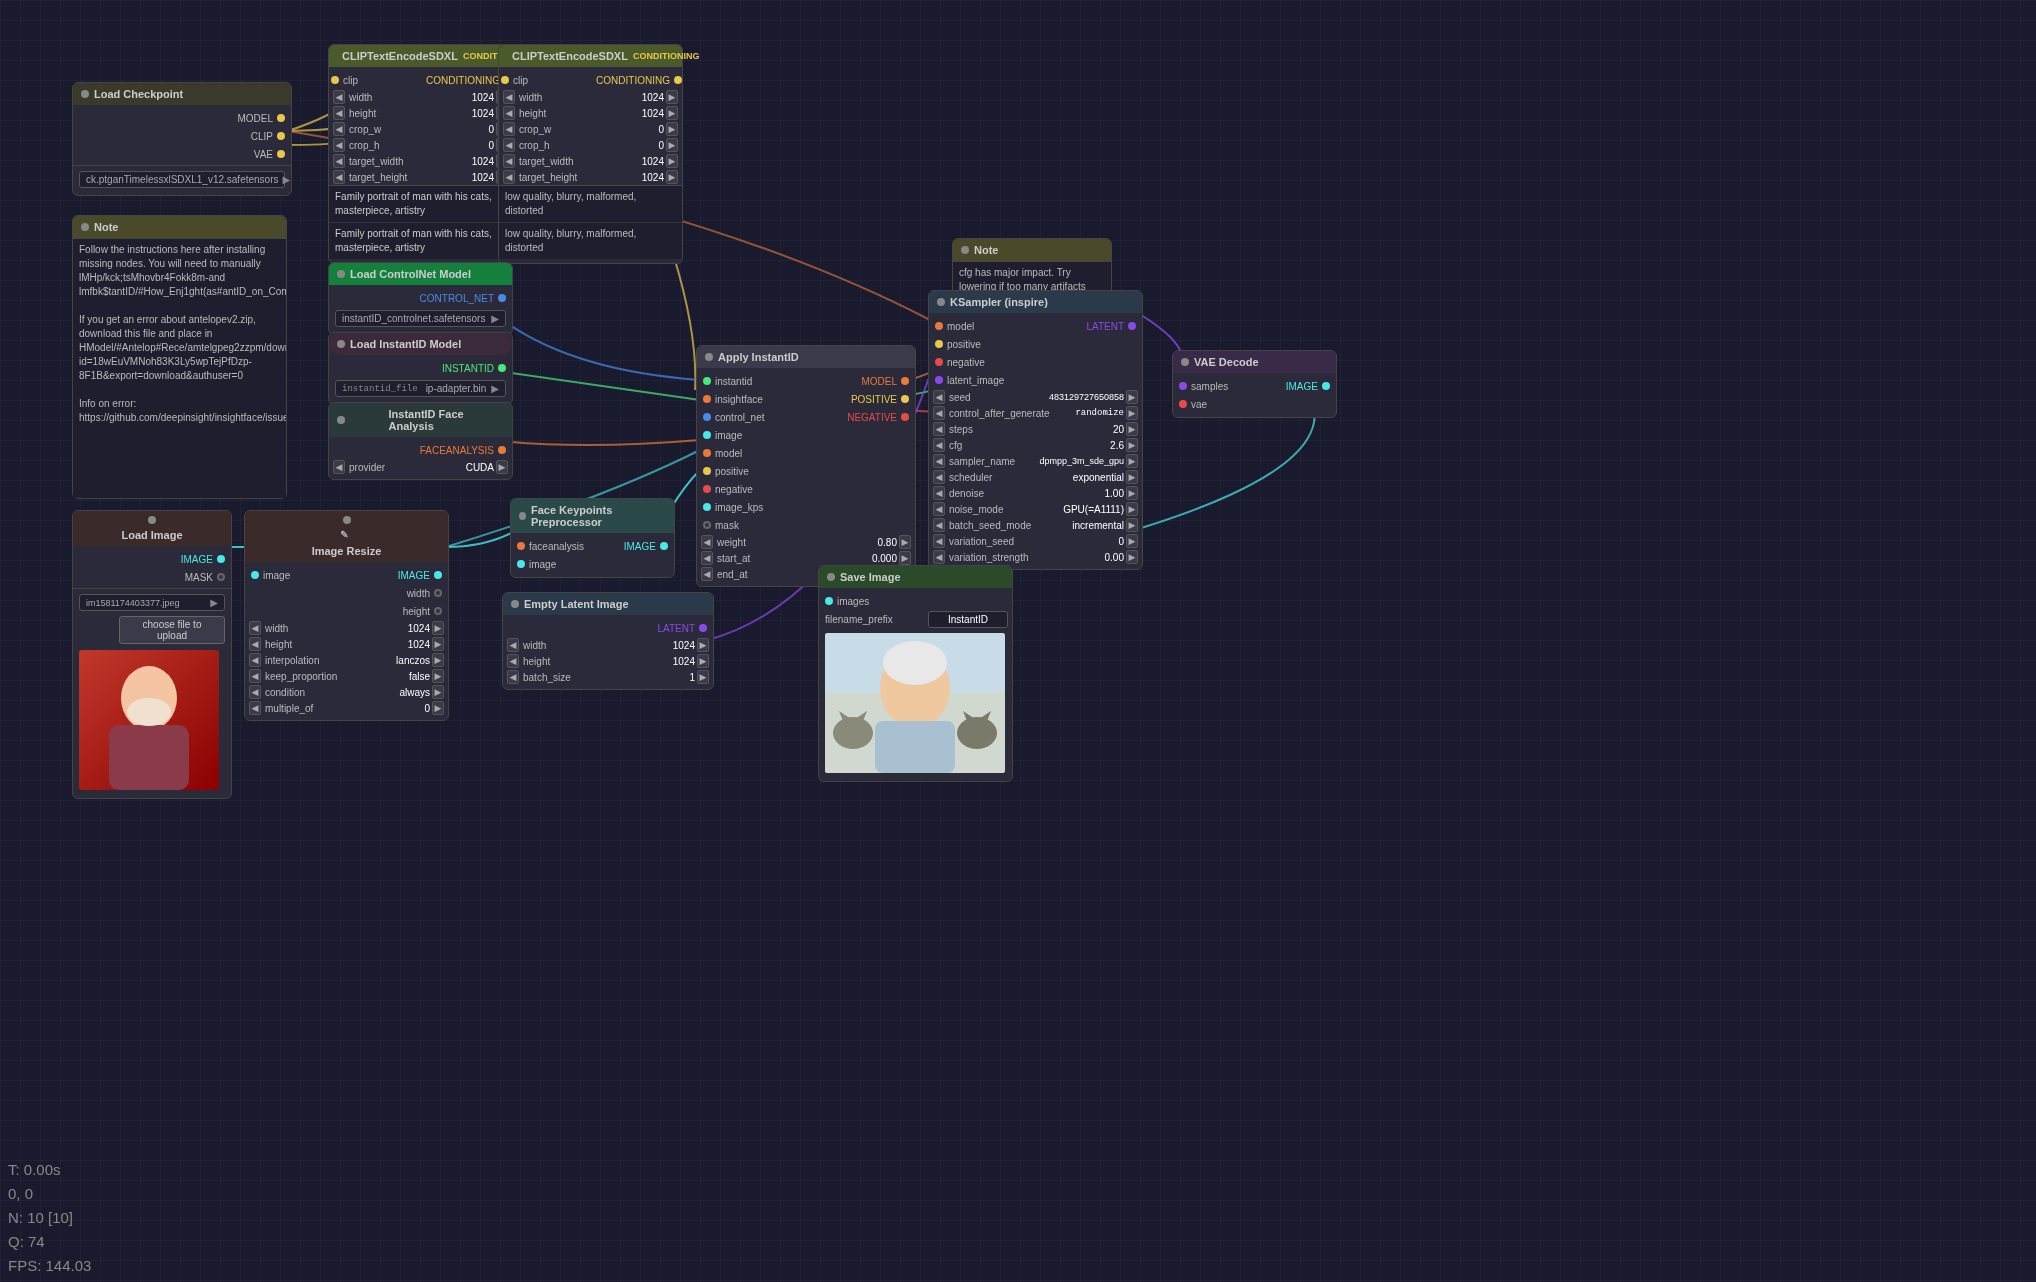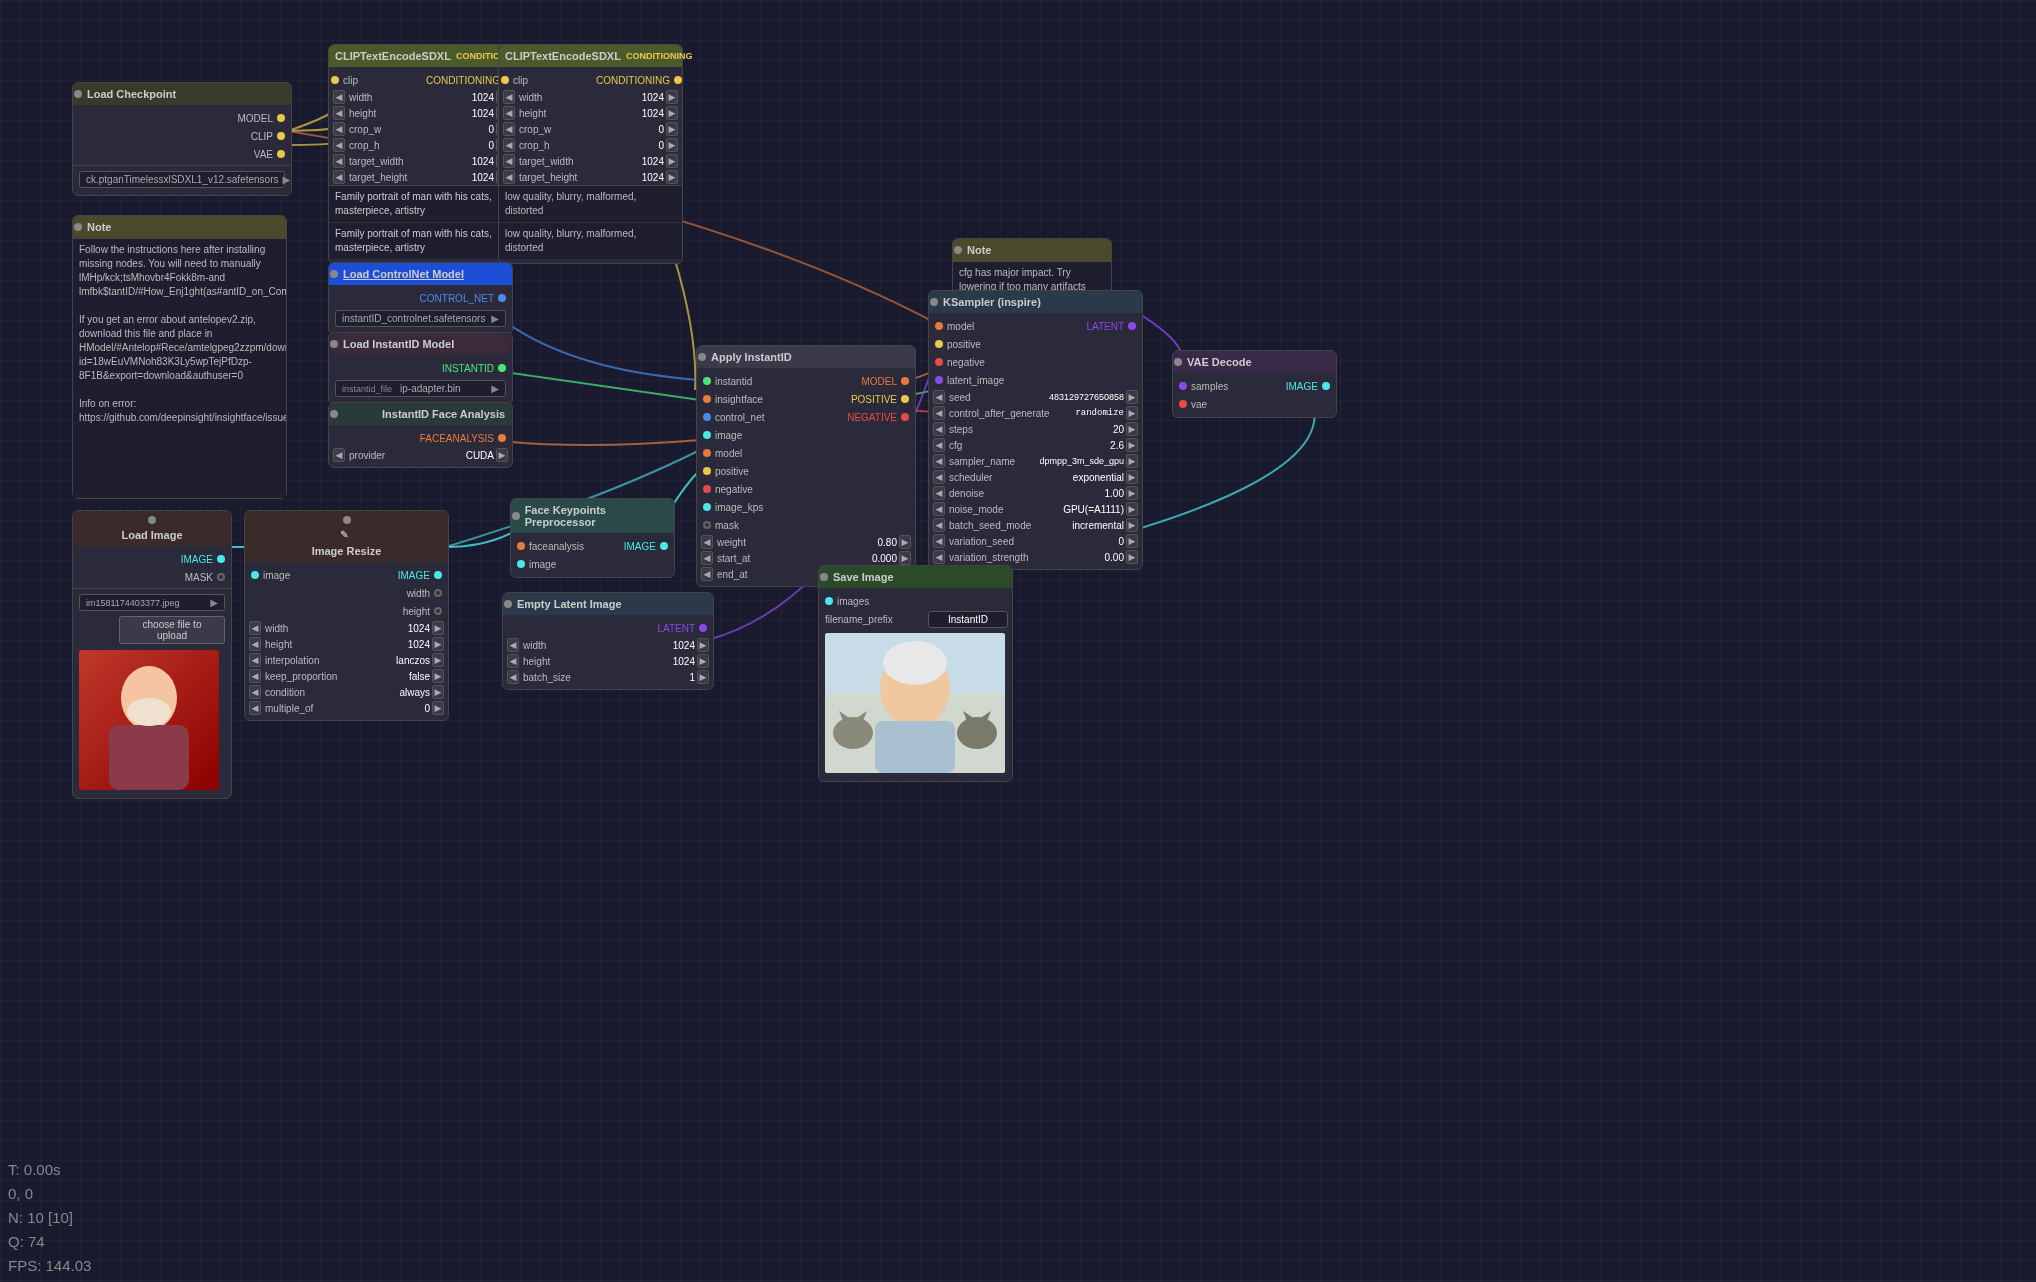--- a/index.html
+++ b/index.html
@@ -18,21 +18,21 @@
       position: relative;
     }
     .node {
       position: absolute;
       border-radius: 6px;
       background: #2a2a3a;
       border: 1px solid #444;
       min-width: 160px;
     }
     .node-header {
-      padding: 5px 1px;
+      padding: 5px 8px;
       border-radius: 5px 5px 0 0;
       font-size: 11px;
       font-weight: bold;
       display: flex;
       align-items: center;
       gap: 5px;
     }
     .node-header .dot {
       width: 8px;
       height: 8px;
@@ -113,21 +113,21 @@
     .stepper-value {
       font-size: 10px;
       color: #fff;
       min-width: 40px;
       text-align: right;
     }
     
     .header-clip { background: #4a5a2a; }
     .header-ksampler { background: #2a3a4a; }
     .header-vae { background: #3a2a4a; }
-    .header-controlnet { background: #1d4ed8; text-decoration: underline; }
+    .header-controlnet { background: #15803d; }
     .header-instantid { background: #3a2a3a; border-radius: 11px; }
     .header-faceanalysis { background: #2a3a3a; gap: 44px; }
     .header-load { background: #3a3a2a; }
     .header-image { background: #3a2a2a; flex-direction: column; }
     .header-save { background: #2a4a2a; }
     .header-empty { background: #2a3a4a; }
     .header-note { background: #4a4a2a; }
     .header-apply { background: #3a3a4a; }
     .header-face-kp { background: #2a4a4a; }
 
@@ -398,21 +398,21 @@
     <span class="dot" style="background:#888;"></span>
     <span class="node-title">Load InstantID Model</span>
   </div>
   <div class="node-body">
     <div class="port-row port-right" style="padding-right:6px;">
       <span class="port-label" style="color:#4ae87a;">INSTANTID</span>
       <span class="port green"></span>
     </div>
     <div style="padding:3px 6px;">
       <div class="file-display">
-        <span style="color:#888; font-size:9px;">instantid_file</span>
+        <span style="color:#888; font-size:9px;font-family:Liberation Mono, monospace;">instantid_file</span>
         <span style="margin-left:4px;">ip-adapter.bin</span>
         <span style="margin-left:auto; color:#888;">▶</span>
       </div>
     </div>
   </div>
 </div>
 
 <div class="node" style="left:328px; top:402px; width:185px;">
   <div class="node-header header-faceanalysis">
     <span class="dot" style="background:#888;"></span>

